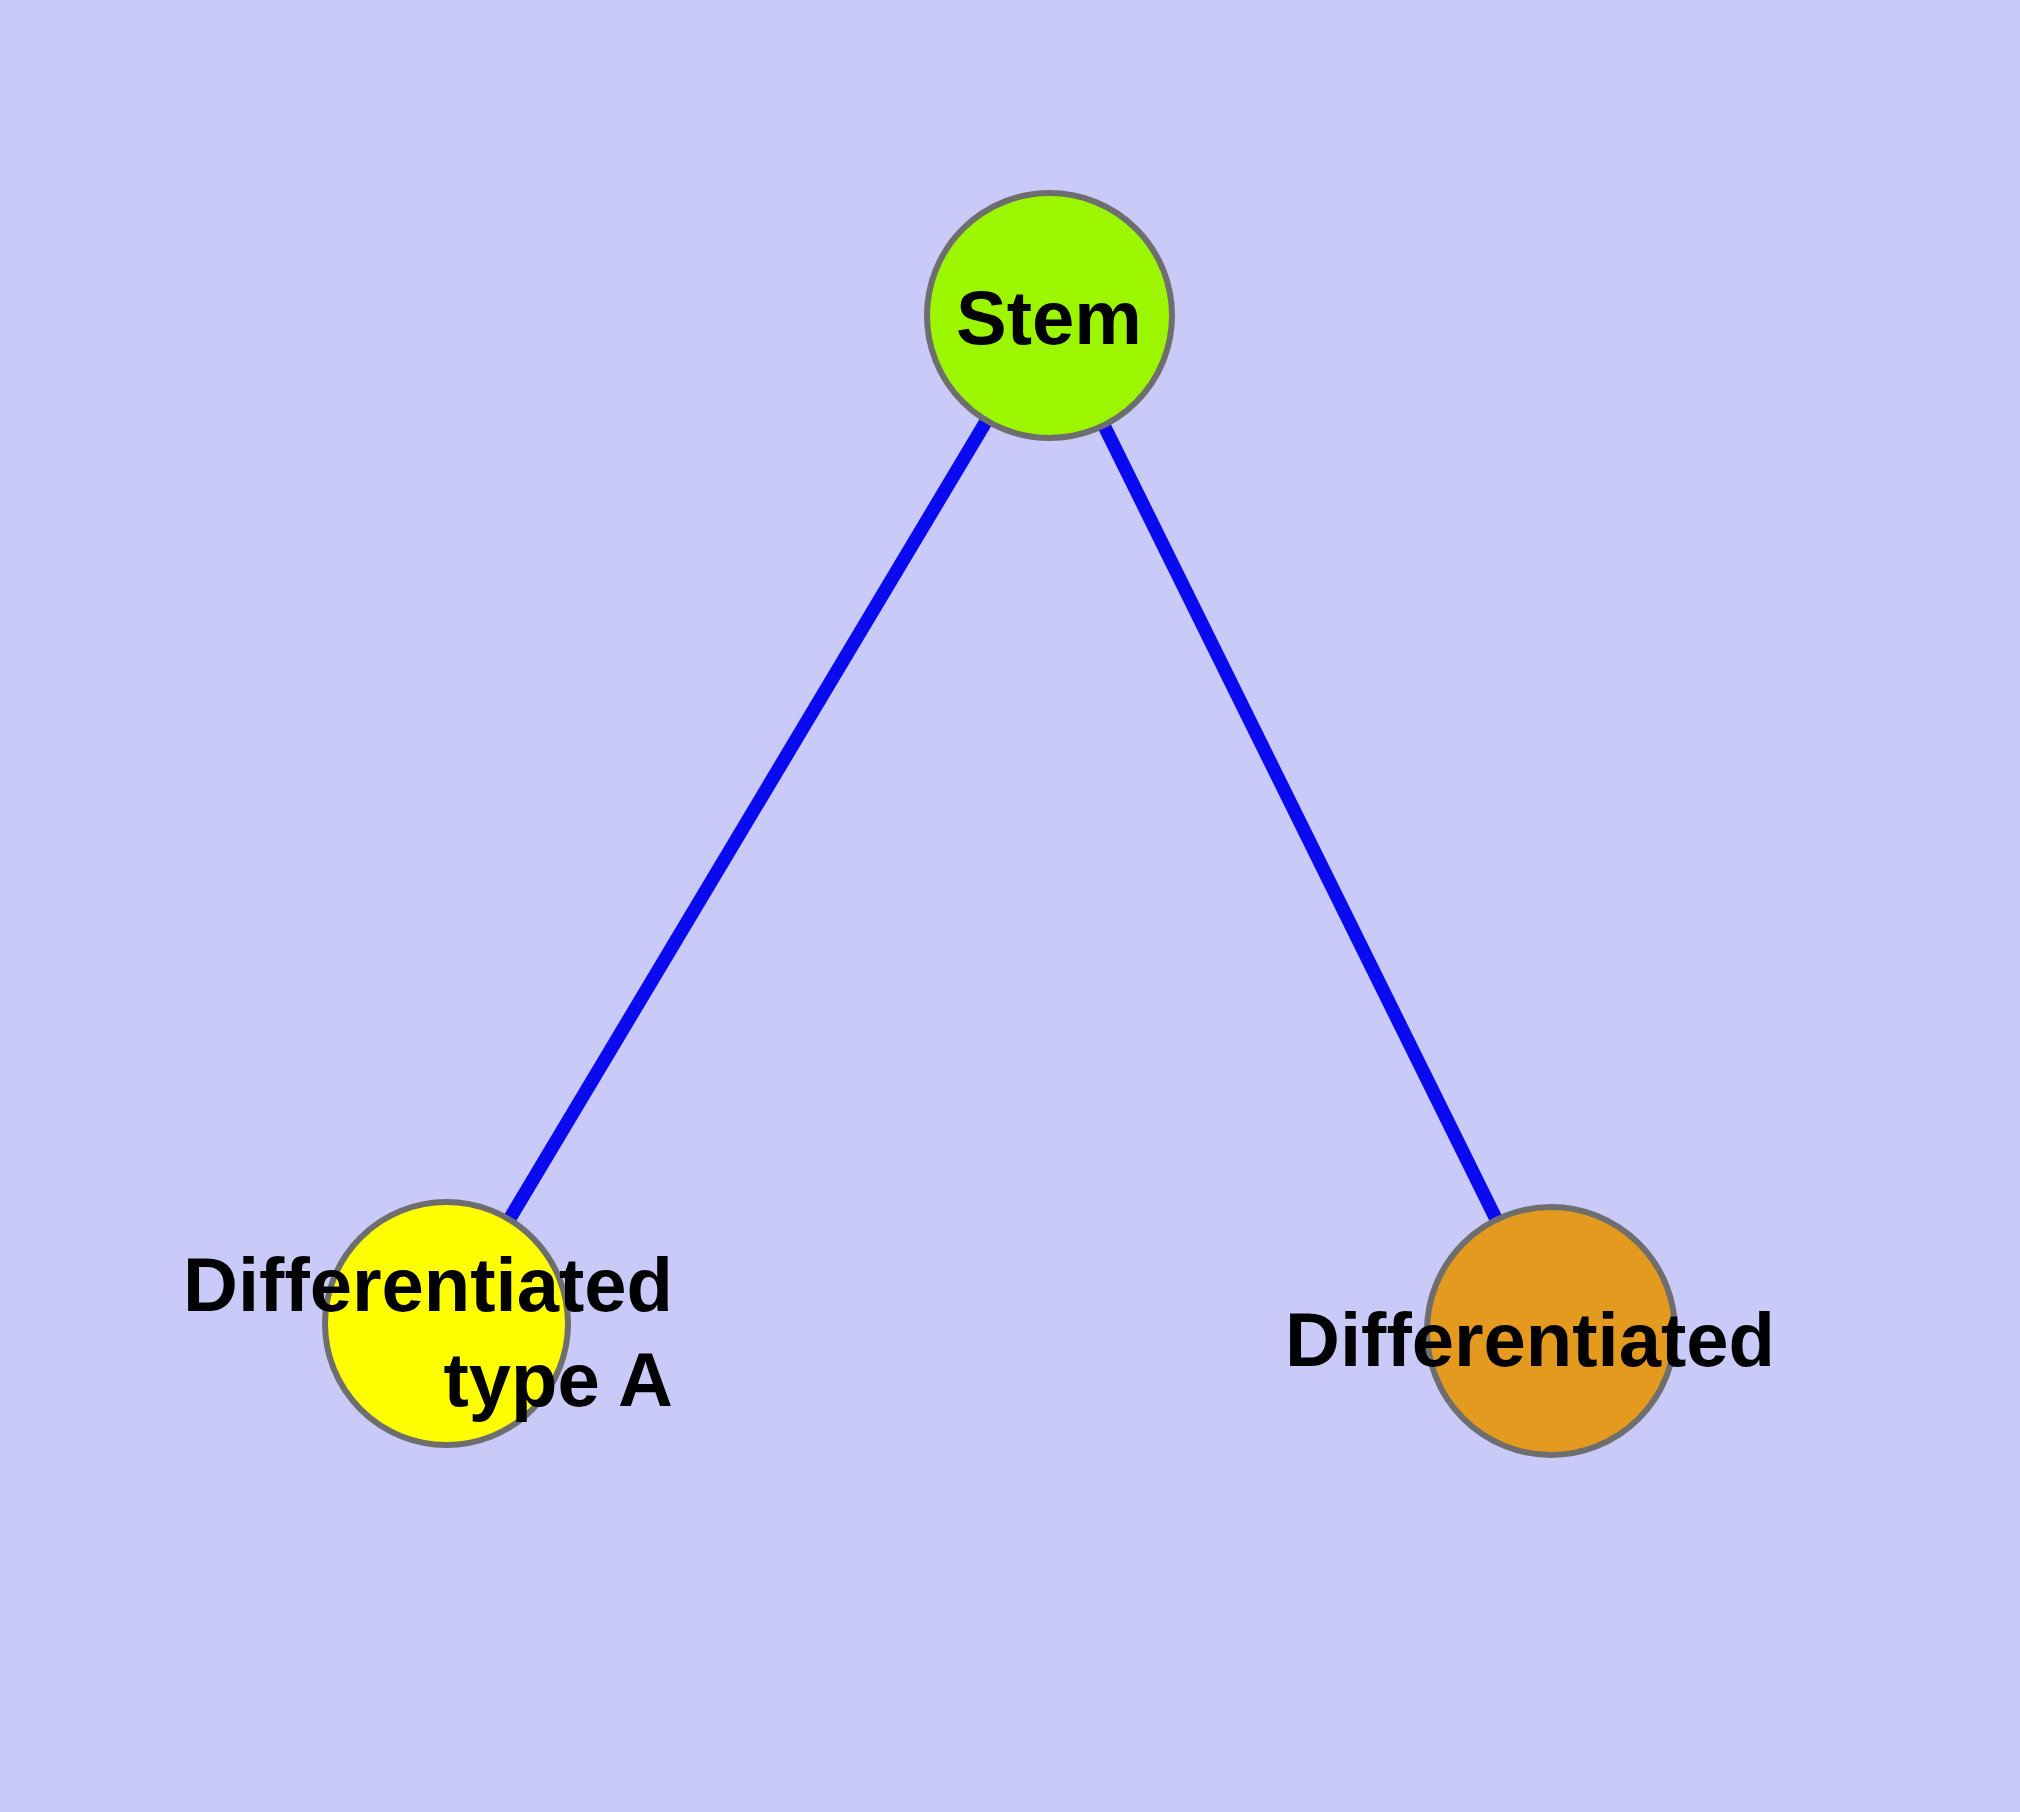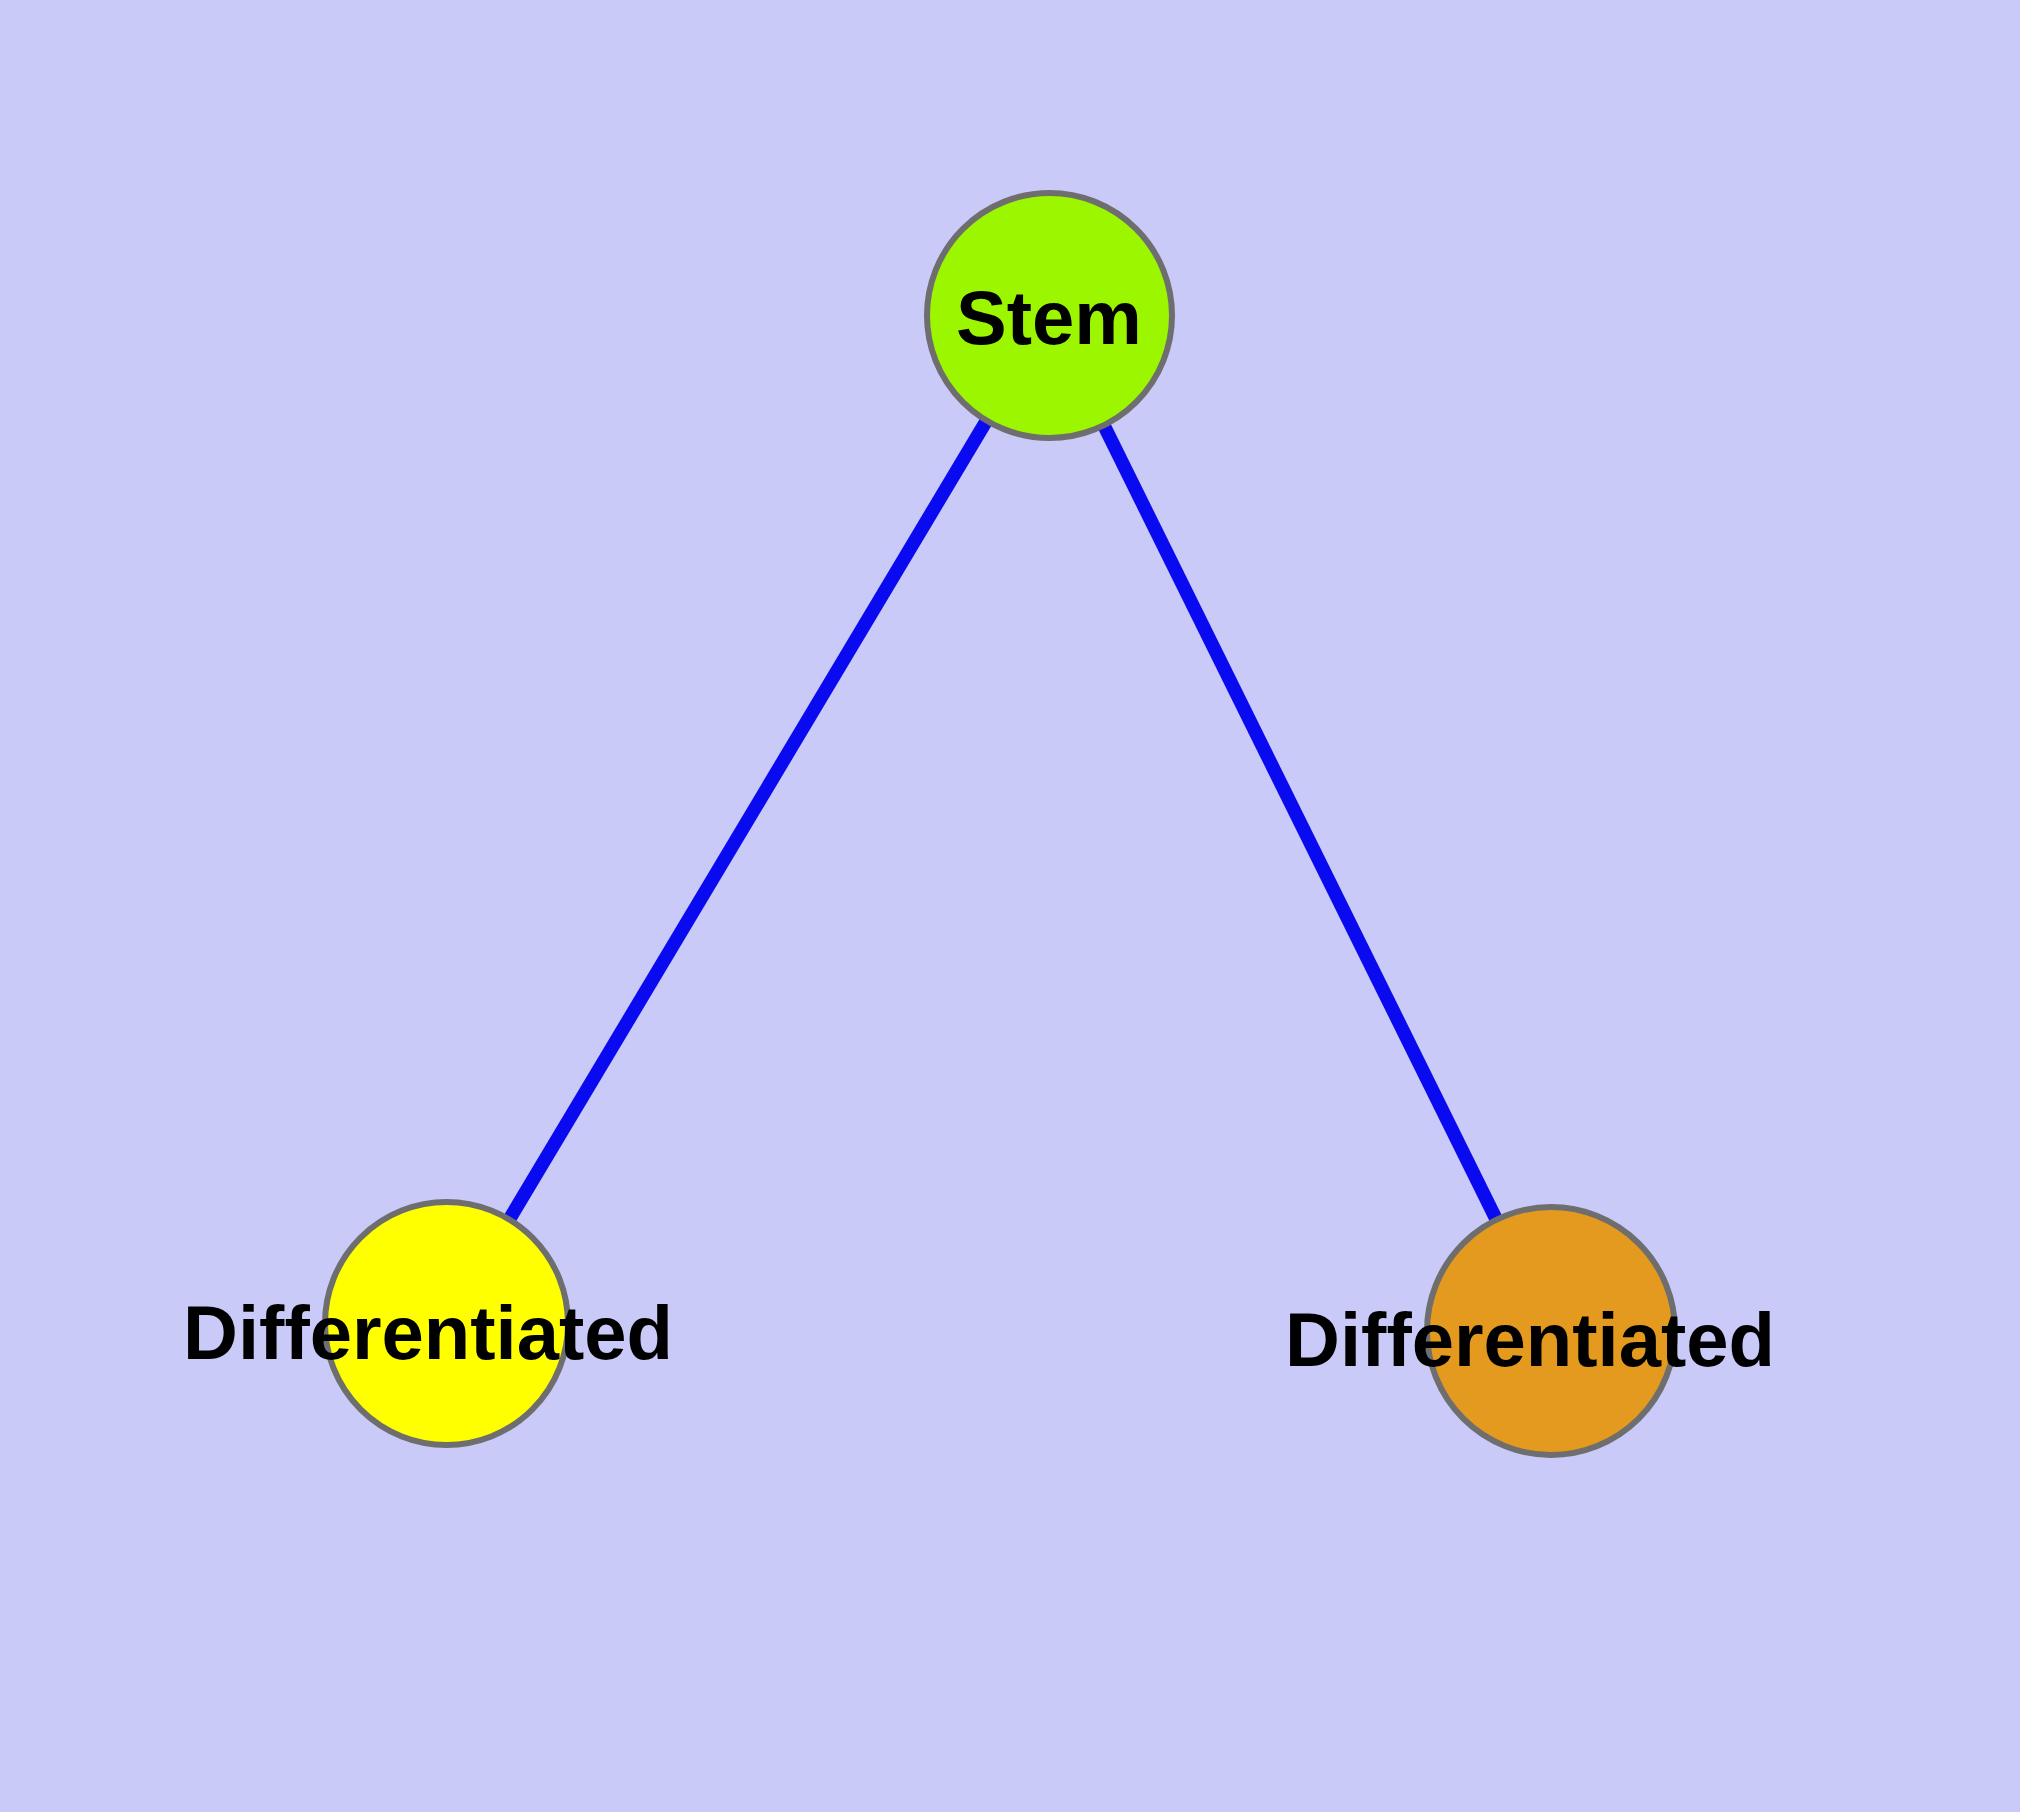--- a/index.html
+++ b/index.html
@@ -54,20 +54,21 @@
   <div class="node" style="left: 924px; top: 190px; height: 251px; width: 251px; background: rgb(156, 246, 0); border-color: rgb(110, 110, 110);"></div>
   <div class="node" style="left: 322px; top: 1199px; height: 249px; width: 249px; background: rgb(255, 255, 0); border-color: rgb(110, 110, 110);"></div>
   <div class="node" style="left: 1424px; top: 1204px; height: 254px; width: 254px; background: rgb(228, 154, 30); border-color: rgb(110, 110, 110);"></div>
 
   <div class="label" style="left: 1049px; top: 317px; color: rgb(0, 0, 0);">
     <span>Stem</span>
   </div>
 
   <div class="label" style="left: 428px; top: 1332px; color: rgb(0, 0, 0);">
     <span>Differentiated</span>
+    <span>type A</span>
   </div>
 
   <div class="label" style="left: 1530px; top: 1339px; color: rgb(0, 0, 0);">
     <span>Differentiated</span>
   </div>
 
 </div>
 
 
 </body></html>

